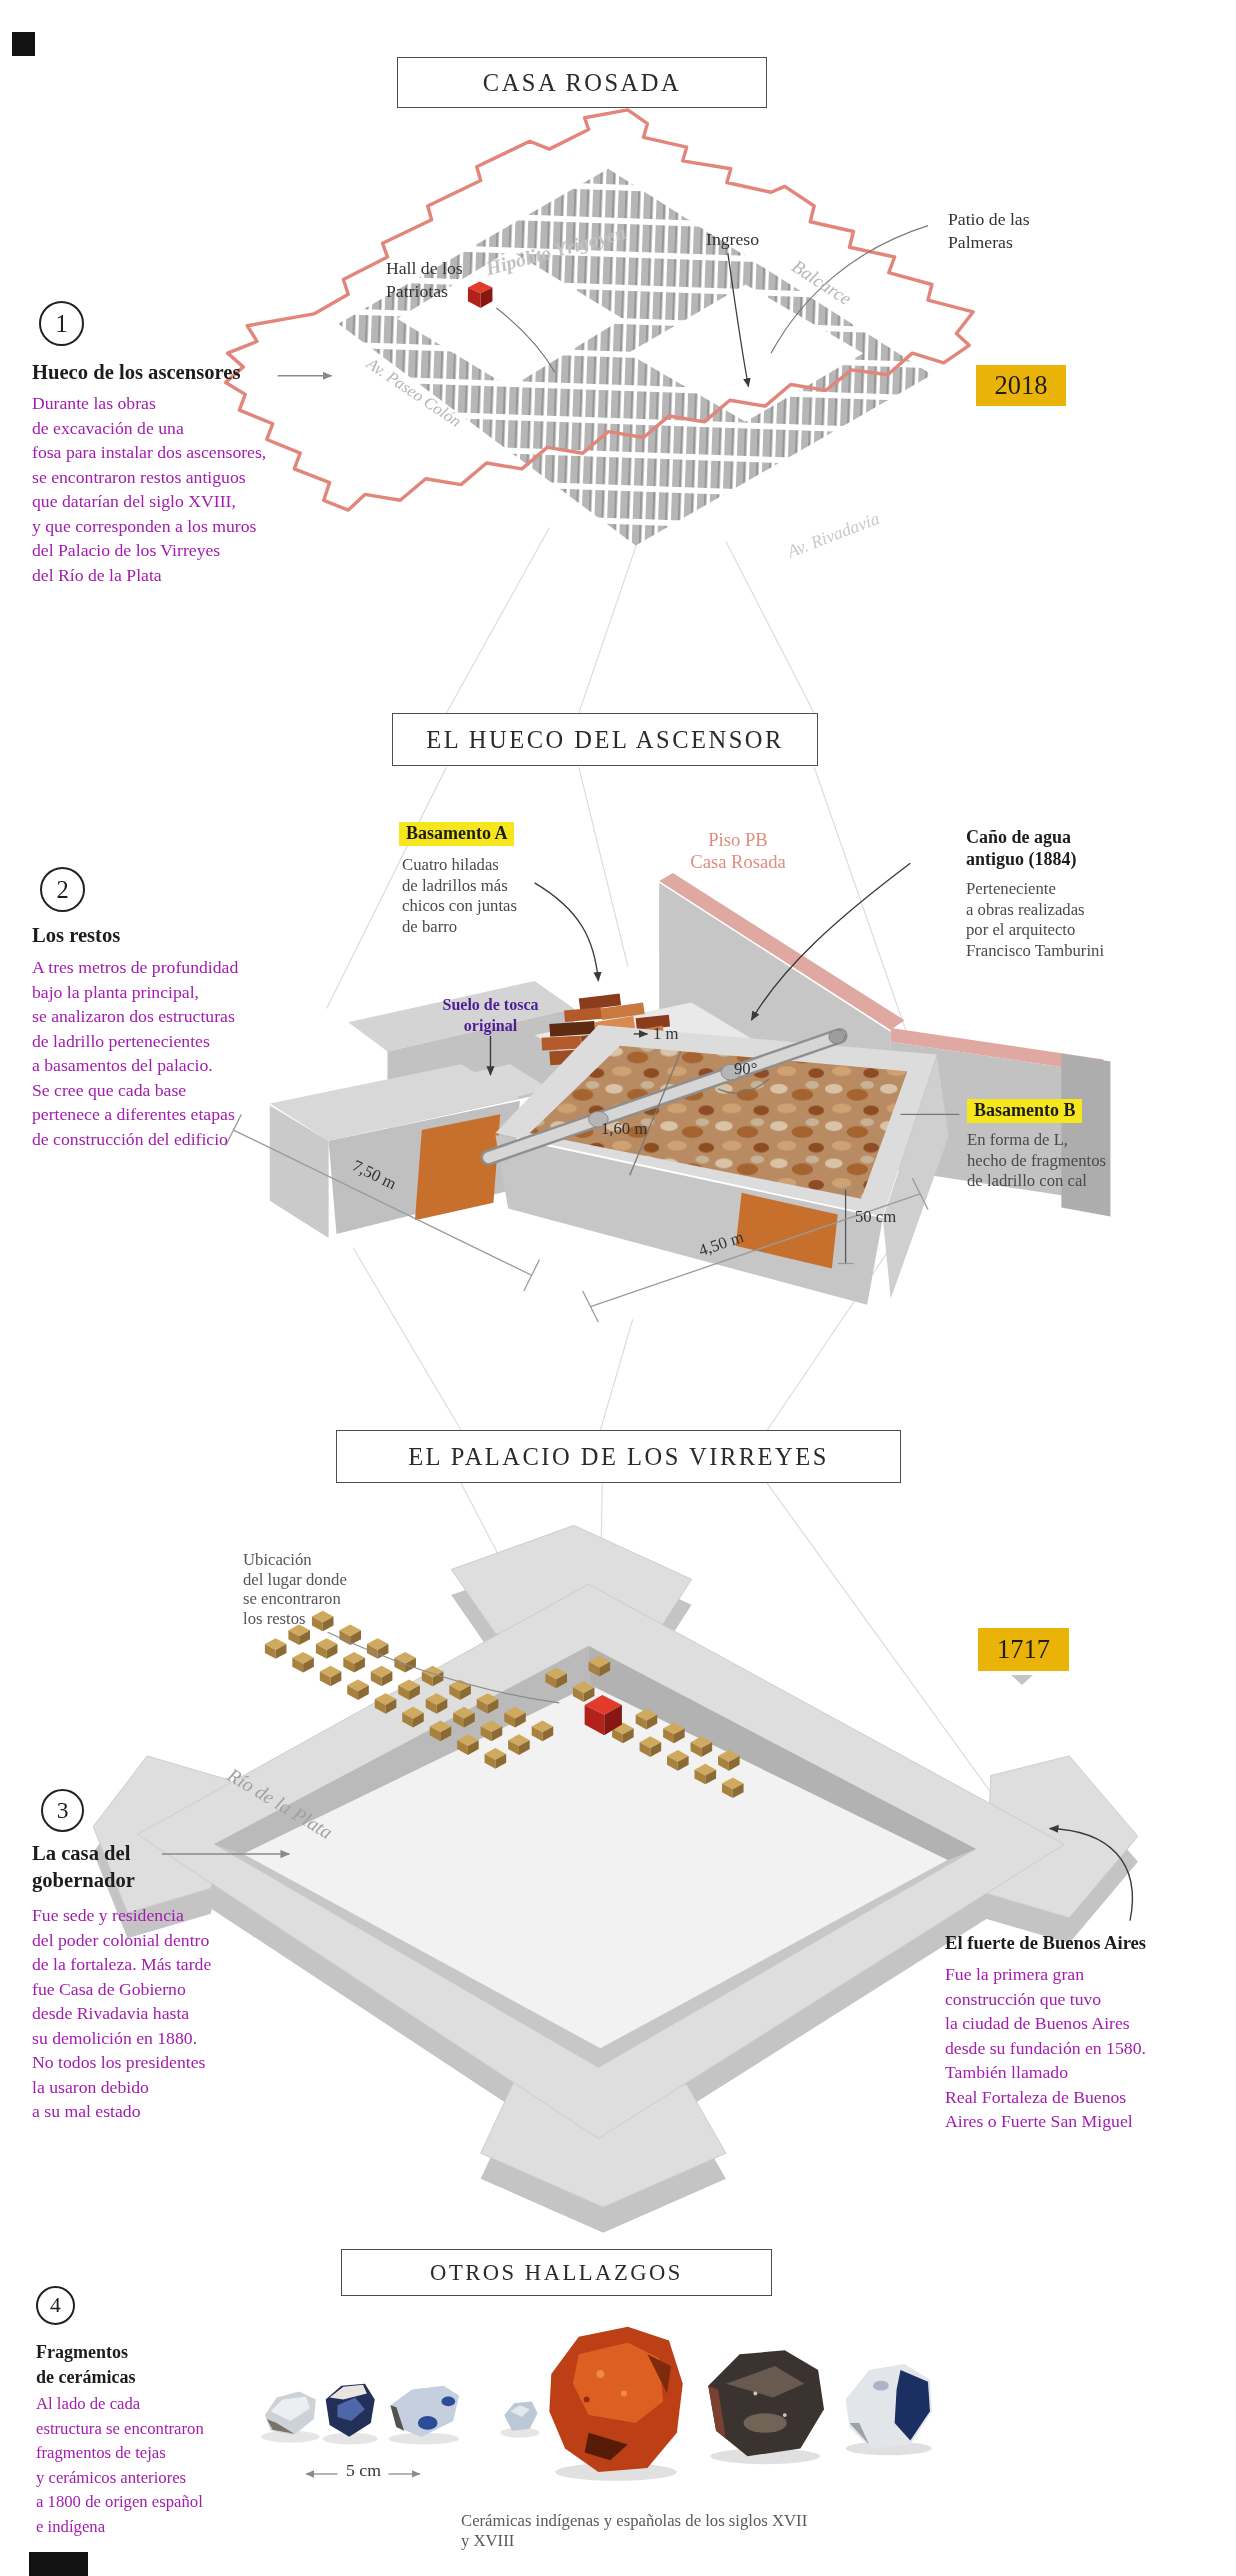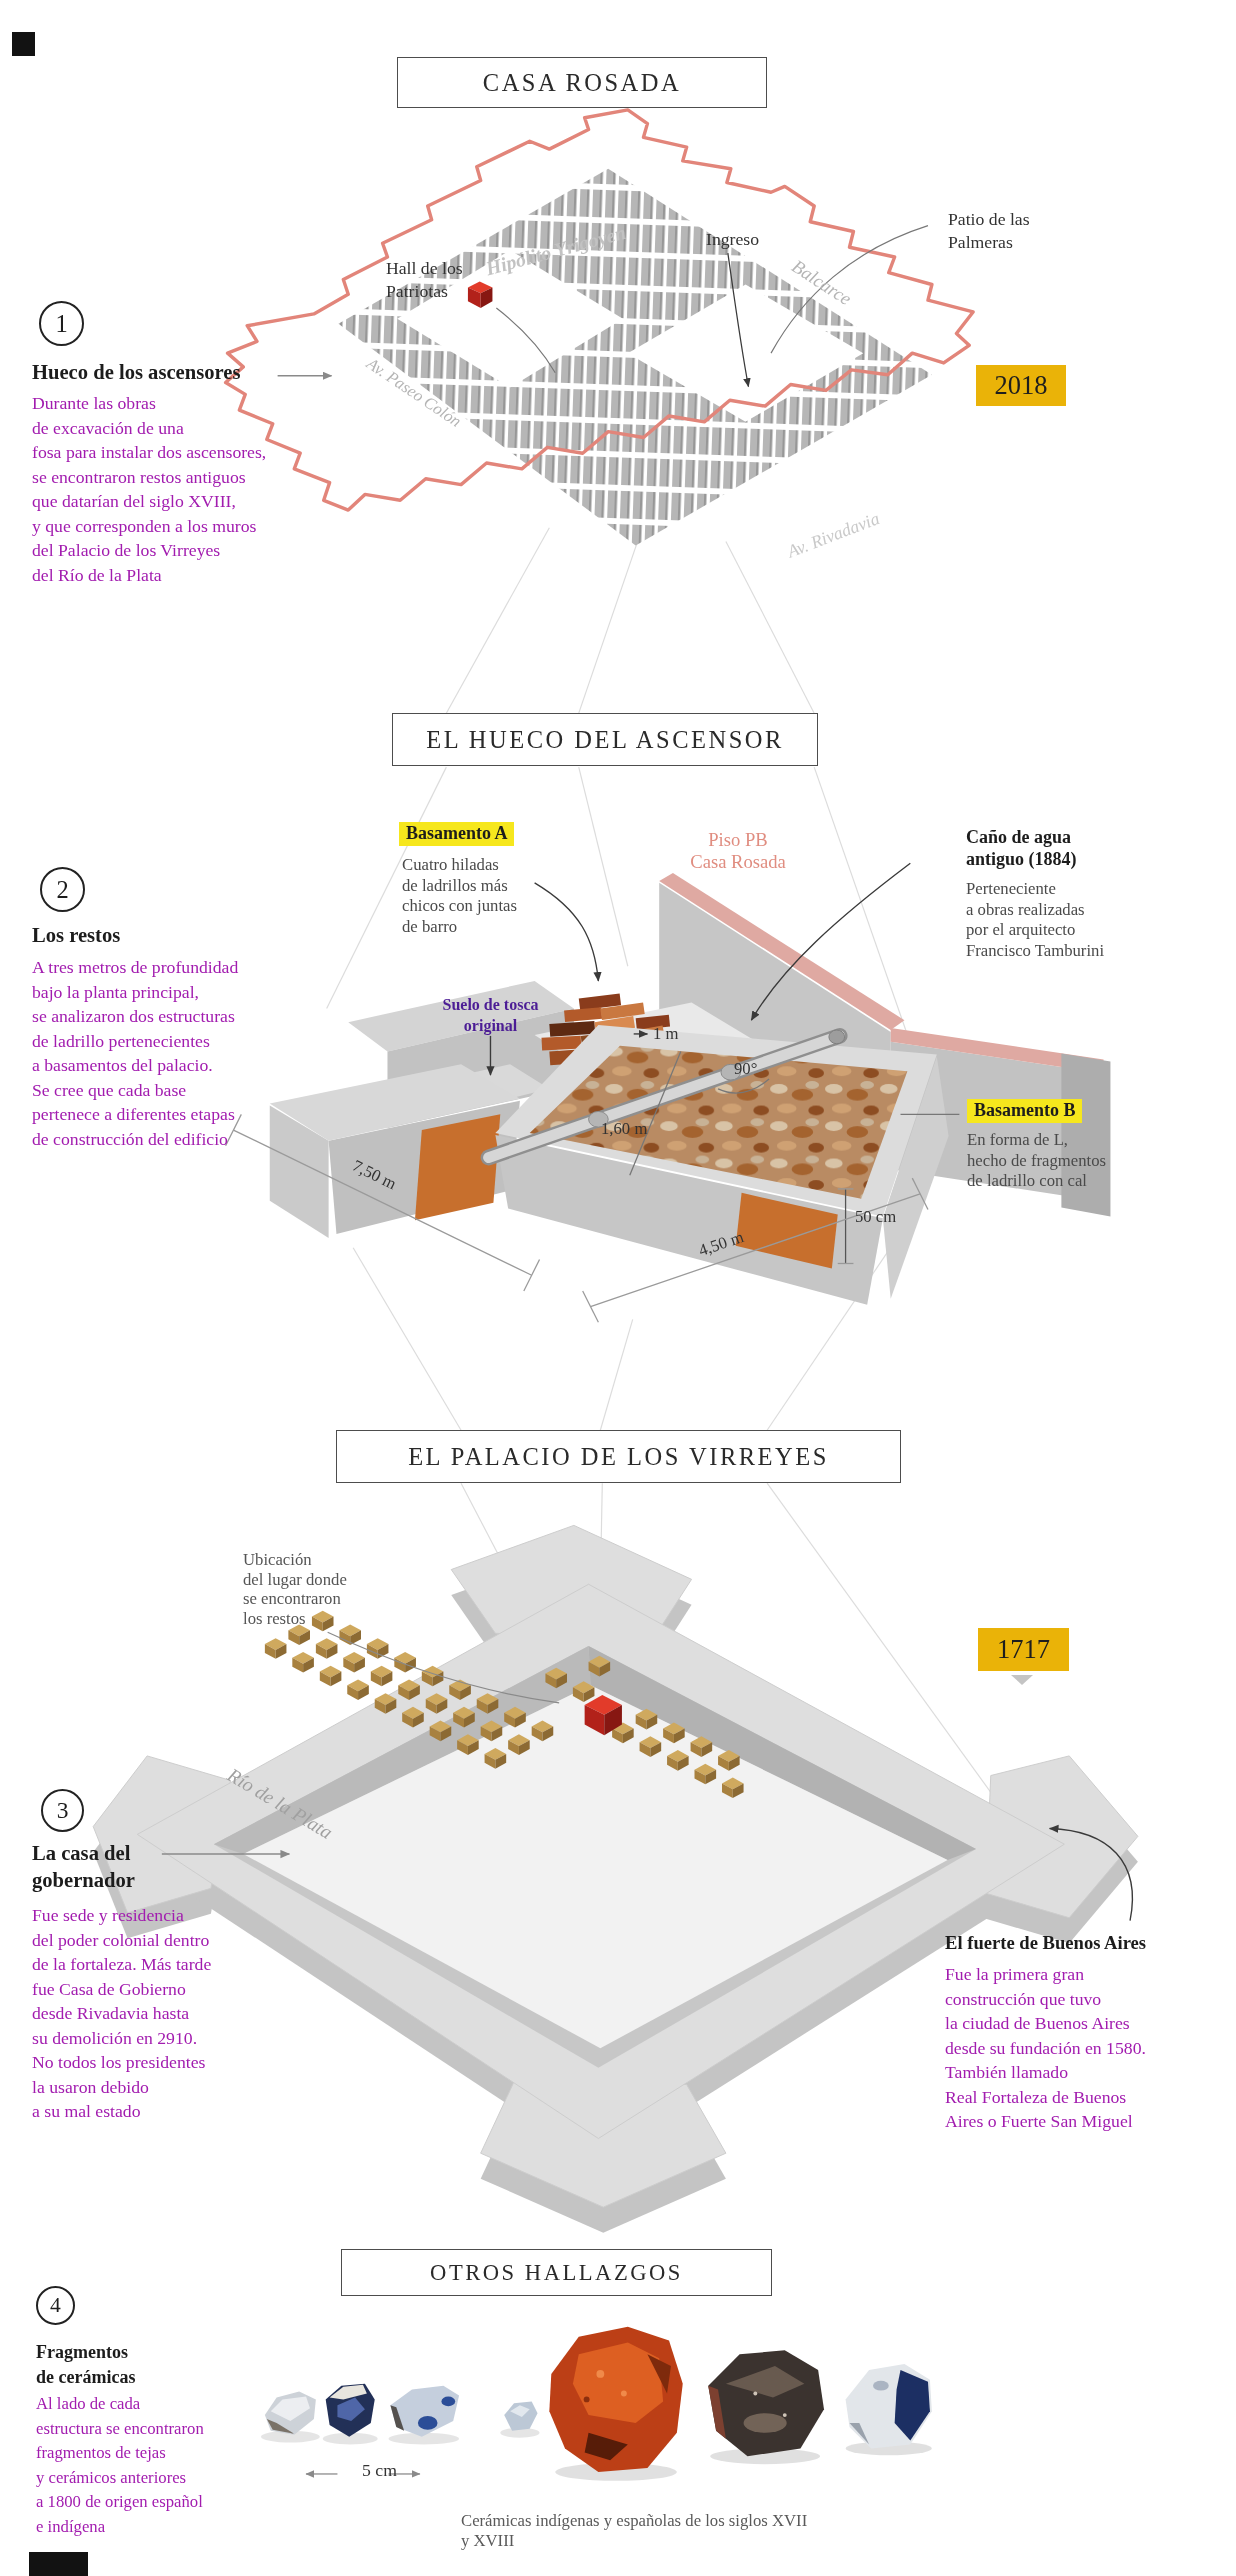--- a/index.html
+++ b/index.html
@@ -358,21 +358,21 @@
 los restos</div>
 <div class="txt street" style="left:218px;top:1803px;width:157px;font-size:19.6px;color:#a0a0a0;transform:rotate(31deg);">Río de la Plata</div>
 <div class="stepnum" style="left:41px;top:1789px;width:39px;height:39px;line-height:39px;font-size:23.5px;">3</div>
 <div class="txt stephead" style="left:32px;top:1840px;width:196px;">La casa del
 gobernador</div>
 <div class="txt bodytxt" style="left:32px;top:1903px;width:255px;">Fue sede y residencia
 del poder colonial dentro
 de la fortaleza. Más tarde
 fue Casa de Gobierno
 desde Rivadavia hasta
-su demolición en 2910.
+su demolición en 1880.
 No todos los presidentes
 la usaron debido
 a su mal estado</div>
 <div class="txt annobold" style="left:945px;top:1932px;width:235px;font-size:18.6px;">El fuerte de Buenos Aires</div>
 <div class="txt bodytxt" style="left:945px;top:1962px;width:245px;">Fue la primera gran
 construcción que tuvo
 la ciudad de Buenos Aires
 desde su fundación en 1580.
 También llamado
 Real Fortaleza de Buenos
@@ -381,15 +381,15 @@
 <div class="titlebox" style="left:341px;top:2249px;width:429px;height:45px;line-height:45px;font-size:22.6px;">OTROS HALLAZGOS</div>
 <div class="stepnum" style="left:36px;top:2286px;width:35px;height:35px;line-height:35px;font-size:21.6px;">4</div>
 <div class="txt stephead" style="left:36px;top:2340px;width:196px;font-size:18px;line-height:24.5px;">Fragmentos
 de cerámicas</div>
 <div class="txt bodytxt" style="left:36px;top:2392px;width:235px;font-size:16.7px;line-height:24.5px;">Al lado de cada
 estructura se encontraron
 fragmentos de tejas
 y cerámicos anteriores
 a 1800 de origen español
 e indígena</div>
-<div class="txt meas" style="left:341px;top:2460px;width:45px;text-align:center;font-size:17.7px;margin-left:16px;">5 cm</div>
+<div class="txt meas" style="left:341px;top:2460px;width:45px;text-align:center;font-size:17.7px;">5 cm</div>
 <div class="txt caption" style="left:461px;top:2511px;width:353px;">Cerámicas indígenas y españolas de los siglos XVII y XVIII</div>
 
 
 </body></html>

